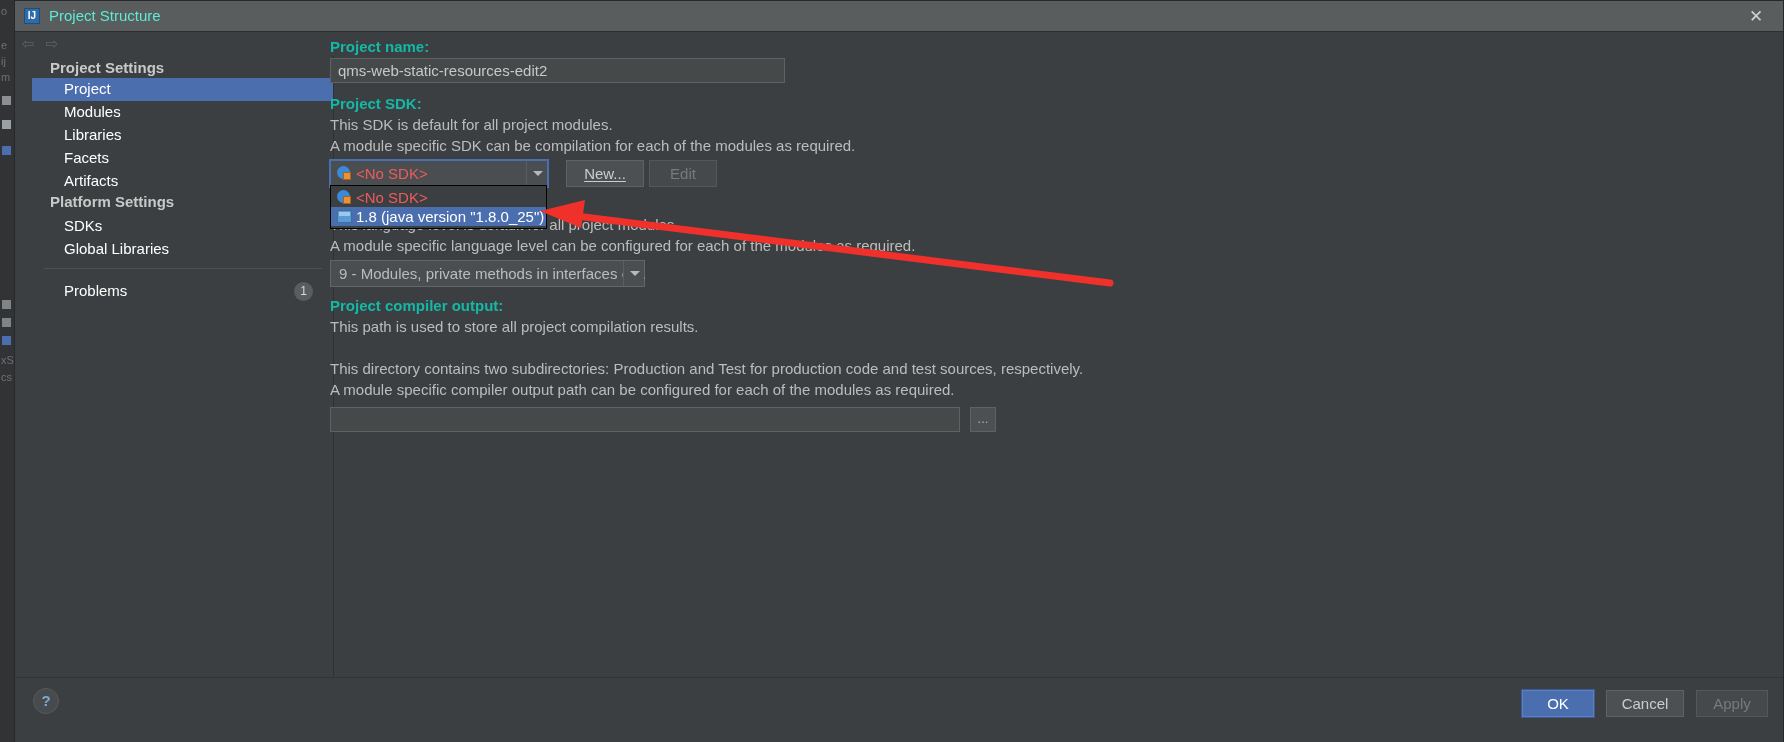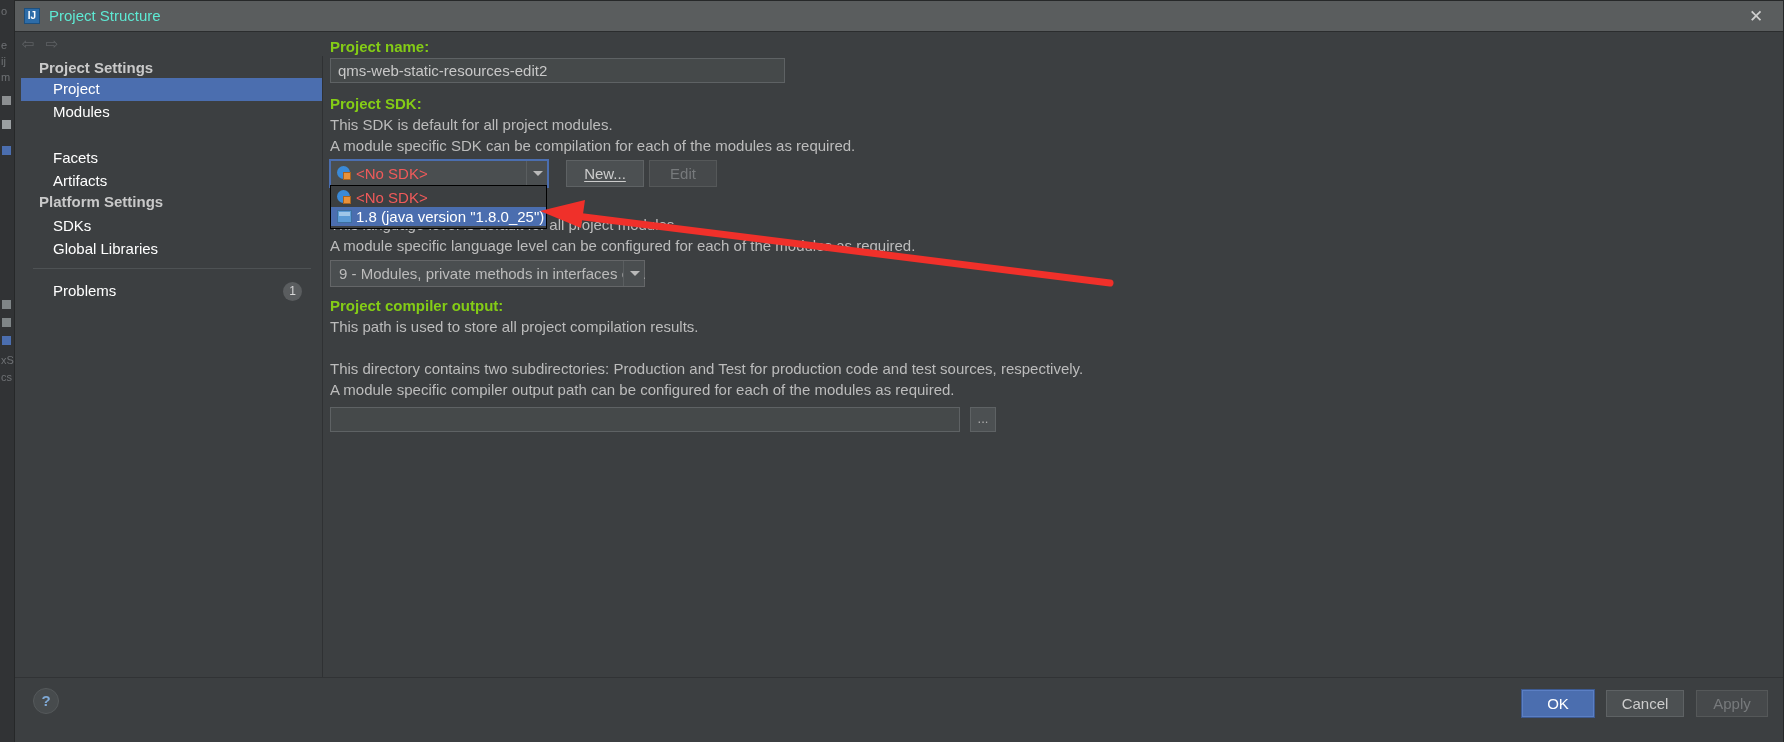--- a/index.html
+++ b/index.html
@@ -32,34 +32,34 @@
              font-size:17px;line-height:26px;text-align:center;cursor:default;}
 
   
   .navbar{position:absolute;left:0;top:31px;width:306px;height:24px;}
   .nav-arrow{position:absolute;top:4px;width:18px;height:16px;color:#5e6164;font-size:15px;
              line-height:16px;text-align:center;}
   .nav-back{left:4px;}
   .nav-fwd{left:28px;}
 
   
-  .sidebar{position:absolute;left:6px;top:55px;width:302px;height:621px;background:#3c3f41;
+  .sidebar{position:absolute;left:17px;top:55px;width:302px;height:621px;background:#3c3f41;
            border-right:1px solid #2f3133;box-sizing:border-box;}
   .cat{position:absolute;left:18px;font-weight:bold;color:#c9c9c9;font-size:15px;white-space:nowrap;}
   .item{position:absolute;left:0;width:301px;height:23px;box-sizing:border-box;}
   .item .lbl{position:absolute;left:32px;top:2px;font-size:15px;color:#ffffff;white-space:nowrap;}
   .item.sel{background:#4b6eaf;text-align:center;}
   .item.sel .lbl{color:#ffffff;}
   .sep{position:absolute;left:12px;width:278px;height:1px;background:#4e5254;}
   .badge{position:absolute;width:19px;height:19px;border-radius:50%;background:#5a5d5f;
          color:#d7d7d7;font-size:12px;line-height:19px;text-align:center;}
 
   
   .content{position:absolute;left:303px;top:31px;width:1466px;height:645px;}
-  .lbl-bold{position:absolute;font-weight:bold;color:#84cc16;font-size:15px;white-space:nowrap;}
+  .lbl-bold{position:absolute;font-weight:bold;color:#14b8a6;font-size:15px;white-space:nowrap;}
   .lbl-norm{position:absolute;color:#bcbcbc;font-size:15px;white-space:nowrap;}
 
   .textfield{position:absolute;background:#45494a;border:1px solid #5e6264;box-sizing:border-box;
              height:25px;color:#c8c8c8;font-size:15px;}
   .textfield .val{position:absolute;left:7px;top:3px;white-space:nowrap;}
 
   .combo{position:absolute;height:27px;background:#4a4e50;border:1px solid #646668;
          box-sizing:border-box;}
   .combo .val{position:absolute;top:4px;font-size:15px;white-space:nowrap;}
   .combo .arrow-box{position:absolute;right:0;top:0;width:21px;height:25px;background:#4a4e50;
@@ -139,20 +139,23 @@
     </div>
 
     <div class="sidebar">
       <div class="cat" style="top:3px;">Project Settings</div>
       <div class="item sel" style="top:22px;">
         <span class="lbl">Project</span>
       </div>
       <div class="item" style="top:45px;">
         <span class="lbl">Modules</span>
       </div>
+      <div class="item" style="top:68px;">
+        <span class="lbl">Libraries</span>
+      </div>
       <div class="item" style="top:91px;">
         <span class="lbl">Facets</span>
       </div>
       <div class="item" style="top:114px;">
         <span class="lbl">Artifacts</span>
       </div>
 
       <div class="cat" style="top:137px;">Platform Settings</div>
       <div class="item" style="top:159px;">
         <span class="lbl">SDKs</span>

